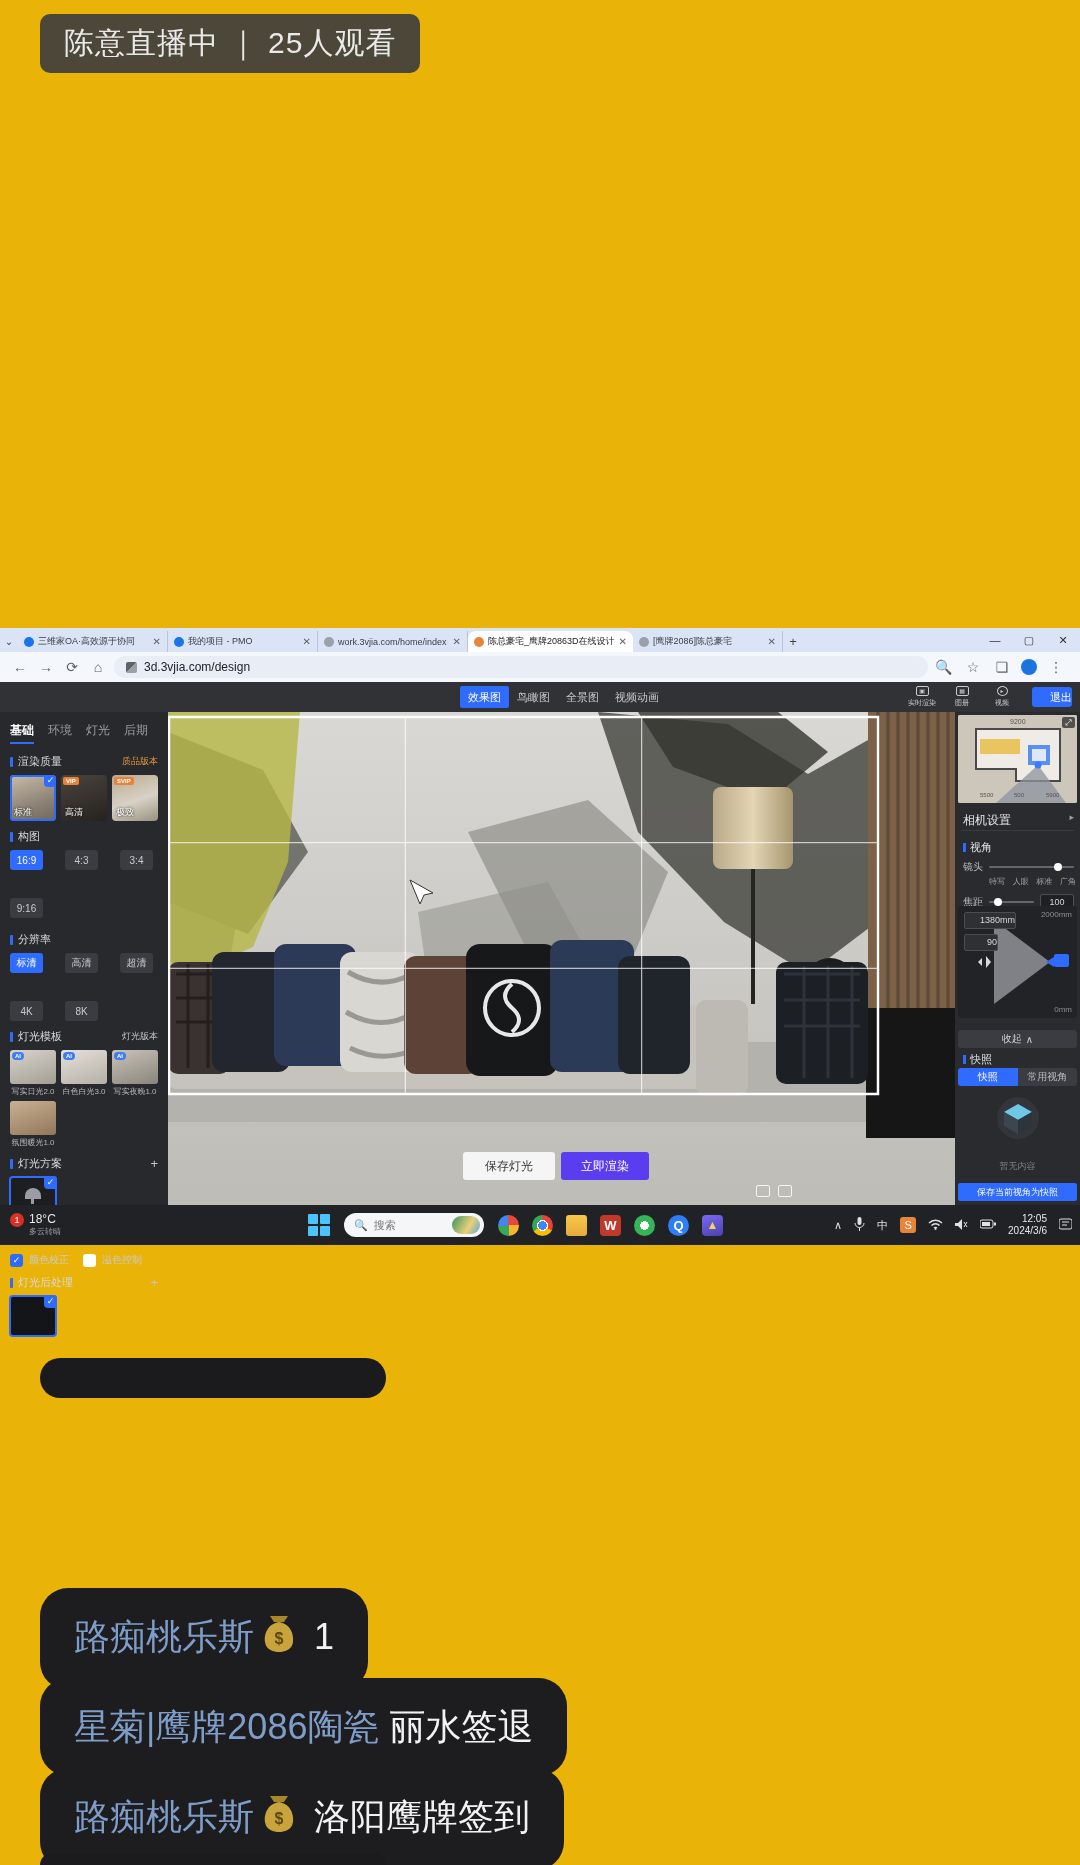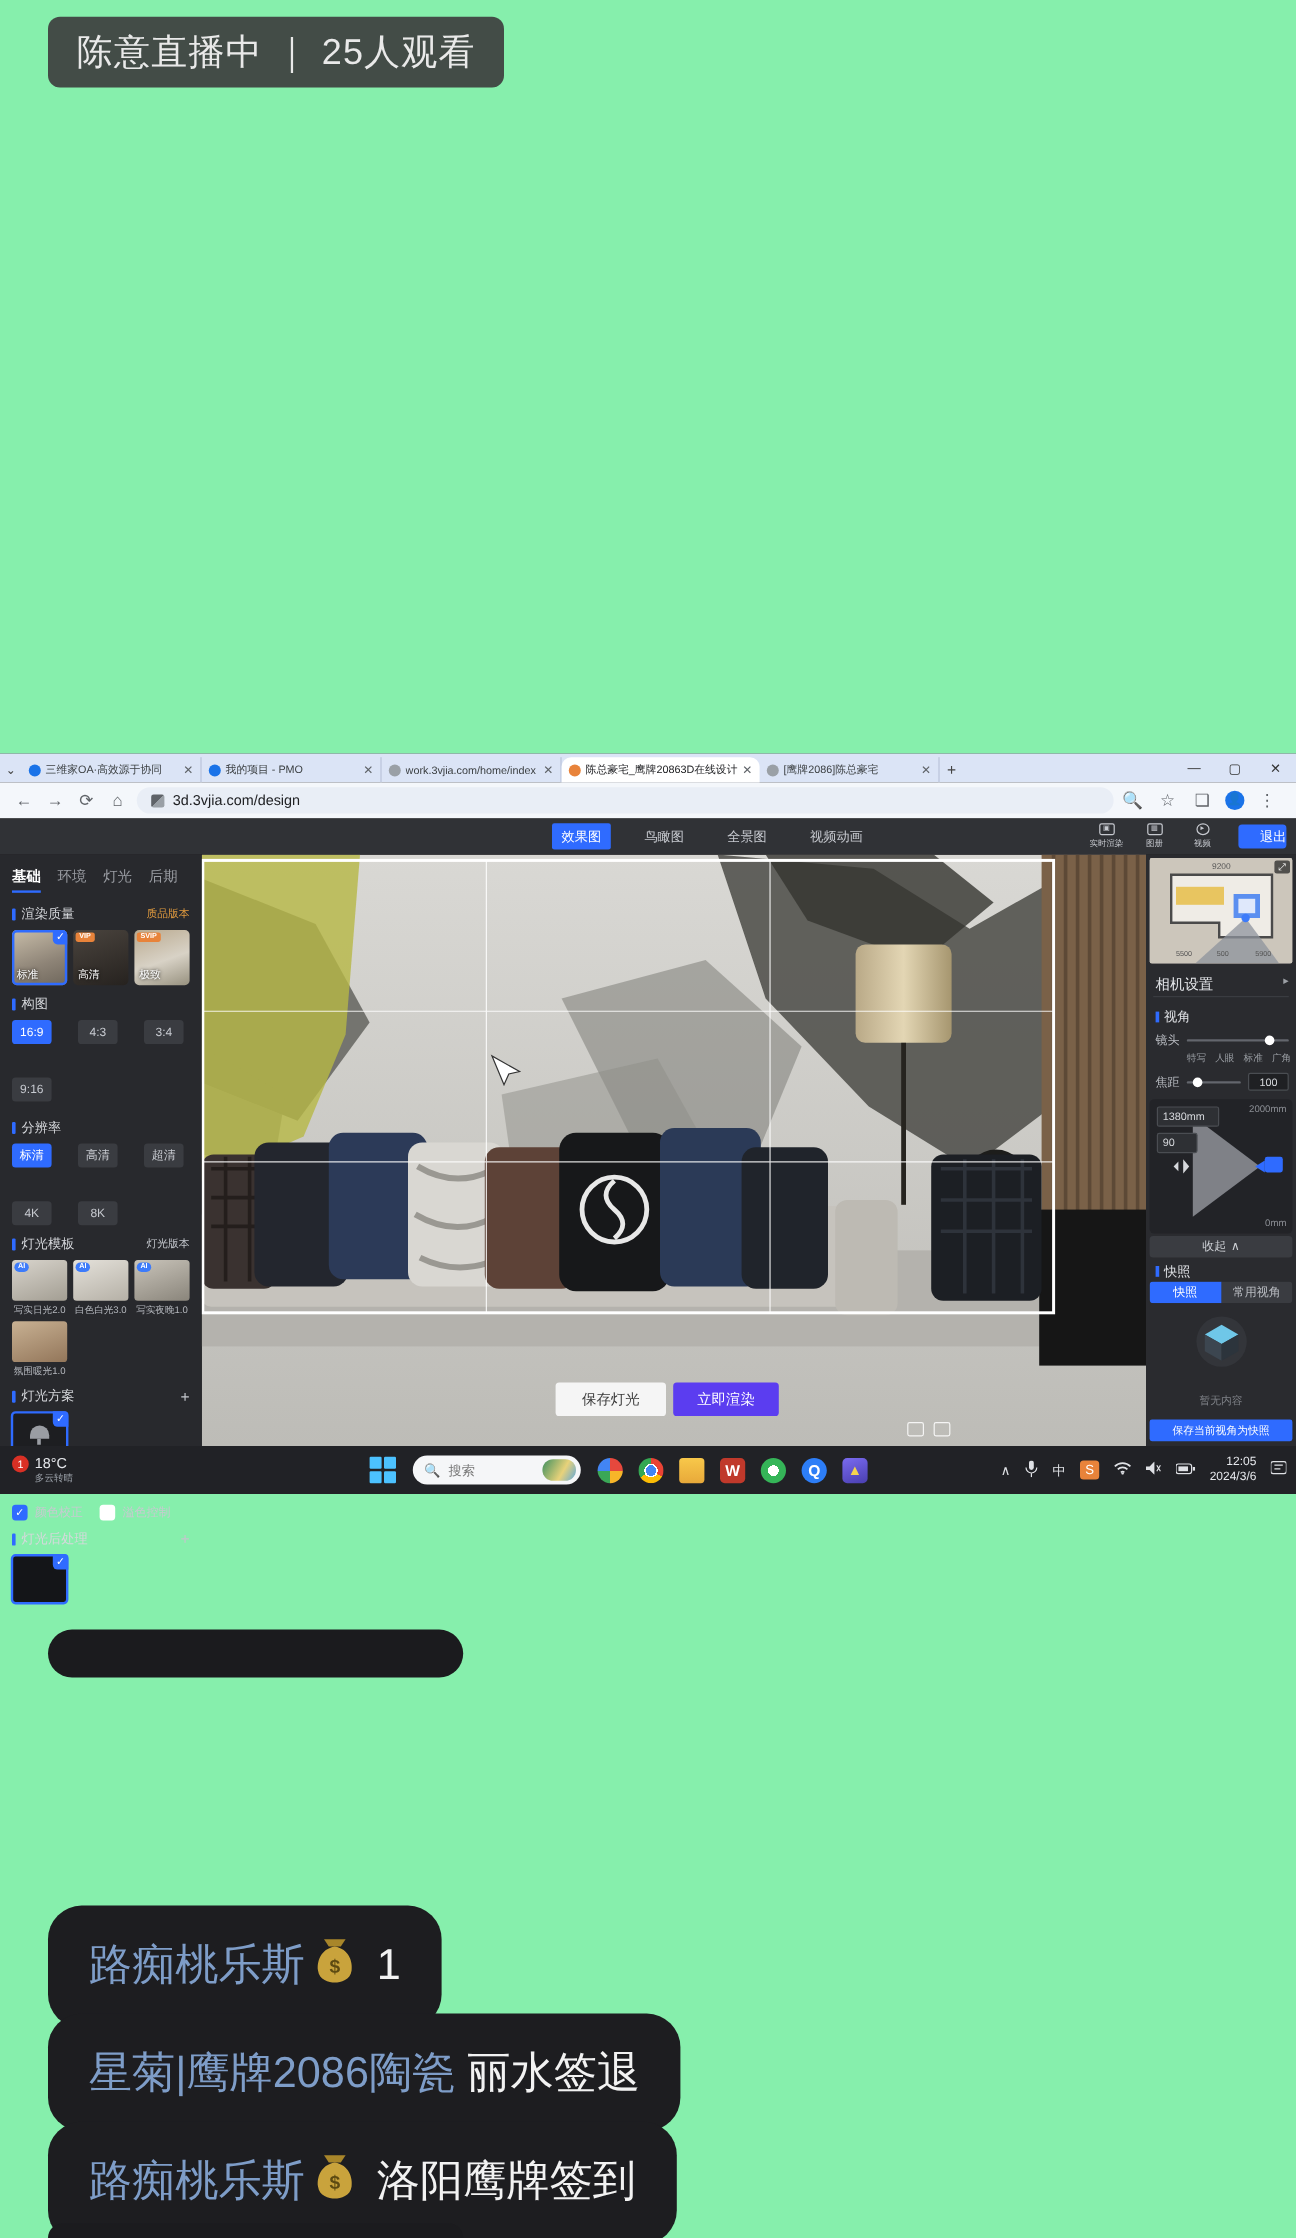--- a/index.html
+++ b/index.html
@@ -1,17 +1,17 @@
 <!DOCTYPE html>
 <html><head>
 <meta charset="utf-8">
 <style>
   html,body{margin:0;padding:0;background:#000;}
   *{box-sizing:border-box;font-family:"Liberation Sans",sans-serif;}
-  #stage{position:relative;width:1080px;height:1865px;background:#86efac;overflow:hidden;}
+  #stage{position:relative;width:1080px;height:1865px;background:#eab308;overflow:hidden;}
   .abs{position:absolute;}
 
   
   .live-badge{left:40px;top:14px;background:rgba(62,62,62,.92);color:#e9e9e9;
     font-size:30px;padding:9px 24px;border-radius:10px;letter-spacing:1px;}
 
   
   .browser{left:0;top:628px;width:1080px;height:617px;background:#202124;}
   .tabstrip{left:0;top:0;width:1080px;height:24px;background:#dbe4f6;display:flex;align-items:flex-end;}
   .tab{height:21px;display:flex;align-items:center;gap:4px;padding:0 6px;font-size:9px;color:#3c4043;
@@ -29,21 +29,21 @@
   .toolbar{left:0;top:24px;width:1080px;height:30px;background:#f4f7fb;display:flex;align-items:center;gap:6px;padding:0 10px;}
   .navic{color:#5f6368;font-size:14px;width:20px;text-align:center;}
   .omnibox{flex:1;height:22px;background:#e9eef6;border-radius:11px;display:flex;align-items:center;gap:7px;padding:0 12px;max-width:838px;}
   .site-ic{width:11px;height:11px;border-radius:2px;background:linear-gradient(135deg,#5f6368 50%,#9aa0a6 50%);}
   .url{font-size:12px;color:#202124;}
   .obx-right{display:flex;align-items:center;gap:9px;margin-left:auto;padding-right:4px;}
   .avatar{width:16px;height:16px;border-radius:50%;background:#1a73e8;color:#fff;font-size:10px;text-align:center;line-height:16px;}
 
   
   .app-toolbar{left:0;top:54px;width:1080px;height:30px;background:#303236;display:flex;align-items:center;}
-  .viewbtn{height:22px;padding:0 8px;display:flex;align-items:center;font-size:11px;color:#c7cad0;margin-right:20px;border-radius:2px;}
+  .viewbtn{height:22px;padding:0 8px;display:flex;align-items:center;font-size:11px;color:#c7cad0;margin-right:0;border-radius:2px;}
   .viewbtn.active{background:#2f6bff;color:#fff;}
   .ticon{display:flex;flex-direction:column;align-items:center;width:40px;color:#c7cad0;}
   .ticon .g{width:13px;height:10px;border:1px solid #c7cad0;border-radius:2px;font-size:6px;line-height:8px;text-align:center;}
   .ticon .lb{font-size:7px;margin-top:2px;white-space:nowrap;}
   .exitbtn{width:40px;height:20px;background:#2f6bff;border-radius:3px;color:#fff;font-size:11px;
     display:flex;align-items:center;justify-content:center;margin:0 8px 0 10px;padding-left:18px;}
 
   
   .lpanel{left:0;top:84px;width:168px;height:493px;background:#28292d;color:#c9ccd2;padding:10px 10px 0 10px;}
   .ltabs{display:flex;gap:14px;font-size:12px;color:#9a9da3;margin-bottom:10px;}
@@ -97,21 +97,21 @@
   .rp-h{position:absolute;left:8px;top:100px;right:6px;display:flex;font-size:12px;color:#e4e6ea;}
   .rp-h .arr{margin-left:auto;font-size:9px;color:#9ca0a6;}
   .rsec{position:absolute;display:flex;align-items:center;font-size:11px;color:#dfe1e5;}
   .rsec .tick{width:3px;height:9px;background:#2f6bff;margin-right:4px;}
   .slrow{position:absolute;left:8px;right:6px;display:flex;align-items:center;gap:6px;font-size:10px;color:#b9bcc2;}
   .track{position:relative;flex:1;height:2px;background:#63666d;border-radius:1px;}
   .knob{position:absolute;top:-3px;width:8px;height:8px;border-radius:50%;background:#fff;}
   .marks{position:absolute;left:34px;right:4px;display:flex;justify-content:space-between;font-size:8px;color:#9ca0a6;}
   .valbox{width:34px;height:15px;background:#1f2023;border:1px solid #4a4d52;border-radius:2px;
     color:#d6d8dc;font-size:9px;text-align:center;line-height:14px;flex:none;}
-  .camwidget{position:absolute;left:3px;top:204px;width:119px;height:112px;background:#222327;border-radius:4px;}
+  .camwidget{position:absolute;left:3px;top:194px;width:119px;height:112px;background:#222327;border-radius:4px;text-align:right;}
   .caminput{position:absolute;background:#2e3034;border:1px solid #4a4d52;border-radius:2px;color:#d6d8dc;
     font-size:9px;line-height:15px;padding-left:4px;height:17px;}
   .camdim{position:absolute;font-size:8px;color:#8b8e94;}
   .collapse{position:absolute;left:3px;top:318px;width:119px;height:18px;background:#3a3c41;border-radius:3px;
     font-size:10px;color:#cdd0d5;display:flex;align-items:center;justify-content:center;gap:4px;}
   .snaptabs{position:absolute;left:3px;top:356px;width:119px;height:18px;display:flex;border-radius:3px;overflow:hidden;}
   .snaptab{flex:1;font-size:10px;display:flex;align-items:center;justify-content:center;background:#3a3c41;color:#b9bcc2;}
   .snaptab.active{background:#2f6bff;color:#fff;}
   .emptywrap{position:absolute;left:0;top:384px;width:125px;text-align:center;}
   .emptytext{font-size:9px;color:#7e8187;margin-top:16px;}

